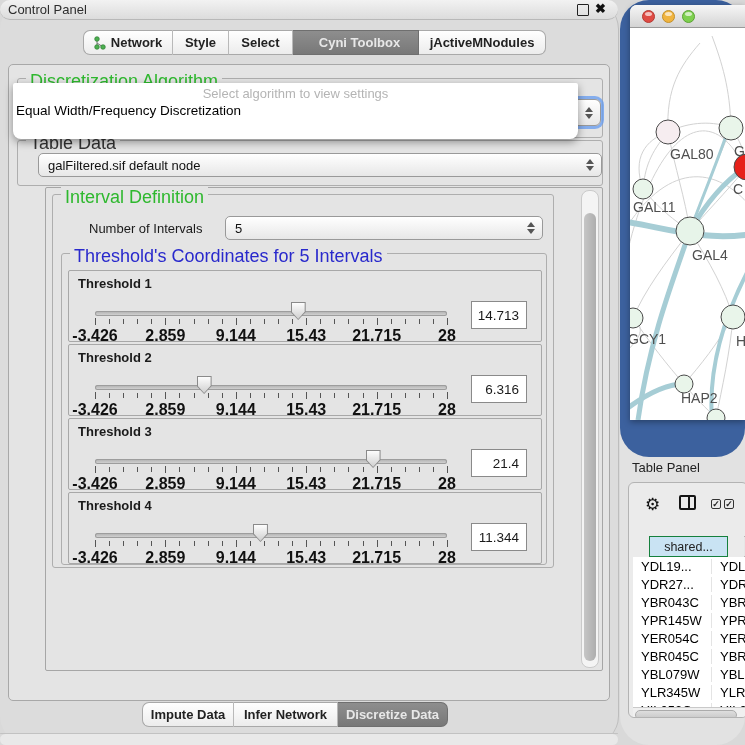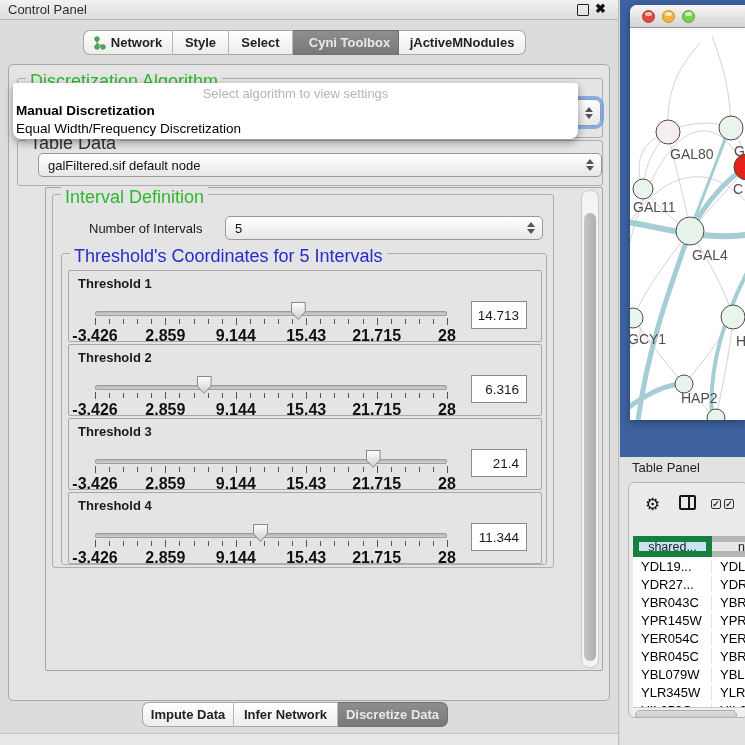--- a/index.html
+++ b/index.html
@@ -1,18 +1,18 @@
 <!DOCTYPE html>
 <html><head>
 <meta charset="utf-8">
 <style>
   html,body{margin:0;padding:0;}
   #root{position:relative;width:745px;height:745px;background:#d9d9d9;overflow:hidden;
         font-family:"Liberation Sans",sans-serif;color:#1a1a1a;}
-  .abs{position:absolute;}
+  .abs{position:absolute;border-radius:29px;}
   
   #left-panel{left:0;top:0;width:618px;height:745px;background:#dcdcdc;border-right:1px solid #bdbdbd;}
   #titlebar{left:0;top:0;width:100%;height:19px;background:linear-gradient(#f2f2f2,#dcdcdc);
             border-bottom:1px solid #b8b8b8;}
   #titlebar .t{position:absolute;left:8px;top:2px;font-size:13px;color:#2d2d2d;}
   #float-btn{position:absolute;left:577px;top:4px;width:10px;height:10px;border:1.5px solid #222;border-radius:1px;background:transparent;}
   #close-btn{position:absolute;left:595px;top:1px;font-size:13px;font-weight:bold;color:#111;}
   
   .seg{display:flex;position:absolute;height:25px;}
   .seg .sg{display:flex;align-items:center;justify-content:center;gap:5px;height:25px;
@@ -82,21 +82,21 @@
   #tp-title{left:12px;top:460px;font-size:13px;color:#222;}
   #tp-panel{left:8px;top:482px;width:120px;height:236px;background:#ebebeb;border:1px solid #b3b3b3;border-radius:6px;
             overflow:hidden;box-sizing:border-box;}
   .tb-icon{position:absolute;top:12px;}
   #gear-ic{left:16px;font-size:17px;color:#141414;line-height:20px;}
   #col-ic{left:50px;width:17px;height:15px;border:2px solid #141414;border-radius:2px;box-sizing:border-box;}
   #col-ic i{position:absolute;left:50%;top:0;width:2px;height:100%;background:#141414;}
   .chk{position:absolute;top:16px;width:10px;height:10px;border:1.5px solid #333;border-radius:2px;box-sizing:border-box;
        font-size:9px;line-height:8px;text-align:center;color:#222;font-weight:bold;}
   #hdr-row{position:absolute;left:4px;top:53px;height:21px;display:flex;font-size:12.5px;}
-  .hcell{display:flex;align-items:center;justify-content:center;border:6px solid #15803d;box-sizing:border-box;color:#222;}
+  .hcell{display:flex;align-items:center;justify-content:center;border:1px solid #15803d;box-sizing:border-box;color:#222;margin-left:16px;}
   #hc1{width:79px;background:#c9e3f3;}
   #hc2{width:72px;background:#e6e6e6;border-left:none;border-color:#b5b5b5;}
   #rows{position:absolute;left:4px;top:74px;width:151px;height:150px;background:#fff;overflow:hidden;}
   .t-row{display:flex;height:18px;align-items:center;font-size:13px;color:#000;}
   .t-row .c1{width:79px;padding-left:8px;box-sizing:border-box;border-right:1px solid #e4e4e4;}
   .t-row .c2{width:72px;padding-left:8px;box-sizing:border-box;}
   #hscroll{position:absolute;left:4px;top:224px;width:112px;height:11px;background:#f0f0f0;border-top:1px solid #c9c9c9;}
   #hthumb{position:absolute;left:2px;top:1.5px;width:100px;height:8px;background:linear-gradient(#dedede,#c6c6c6);
           border:1px solid #ababab;border-radius:5px;}
   svg text{font-family:"Liberation Sans",sans-serif;}
@@ -123,21 +123,21 @@
           <circle cx="9" cy="11" r="2.3" fill="#4caf50" stroke="#2e7d32" stroke-width=".7"></circle>
         </svg>
         <span>Network</span>
       </div>
       <div class="sg" style="width:56px;">
         <span>Style</span>
       </div>
       <div class="sg" style="width:64px;">
         <span>Select</span>
       </div>
-      <div class="sg active" style="width:106px;padding-left:8px;">
+      <div class="sg active" style="width:126px;padding-left:8px;">
         <span>Cyni Toolbox</span>
       </div>
       <div class="sg" style="width:127px;">
         <span>jActiveMNodules</span>
       </div>
     </div>
 
     <div id="outer-panel" class="abs">
 
       <div class="group" style="left:8px;top:13px;width:584px;height:58px;">
@@ -145,21 +145,20 @@
       </div>
       <div class="combo abs" id="algo-combo">
         <span class="stepper">
             <span class="arr-up"></span>
             <span class="arr-dn"></span>
           </span>
       </div>
 
       <div id="popup" class="abs">
         <div class="ph">Select algorithm to view settings</div>
-        <div class="it b">Manual Discretization</div>
         <div class="it">Equal Width/Frequency Discretization</div>
       </div>
 
       <div class="group" style="left:8px;top:75px;width:584px;height:44px;">
         <span class="group-label g-dark">Table Data</span>
         <div class="combo" style="left:20px;top:12px;width:564px;">
           <span>galFiltered.sif default node</span>
           <span class="stepper">
               <span class="arr-up"></span>
               <span class="arr-dn"></span>

